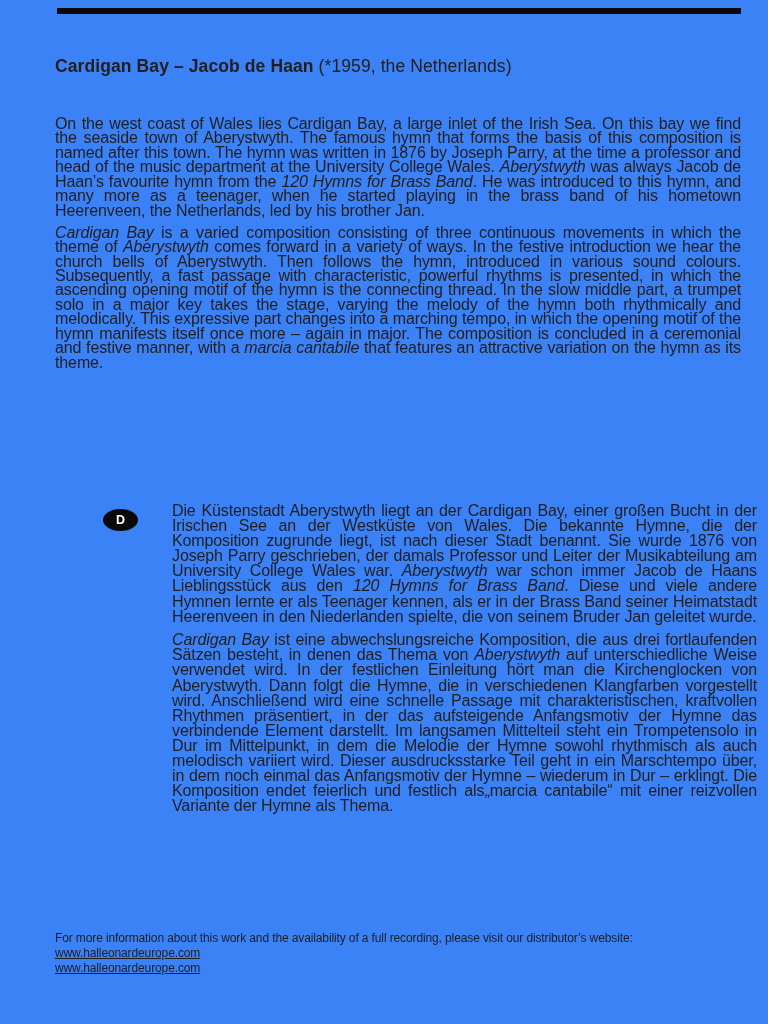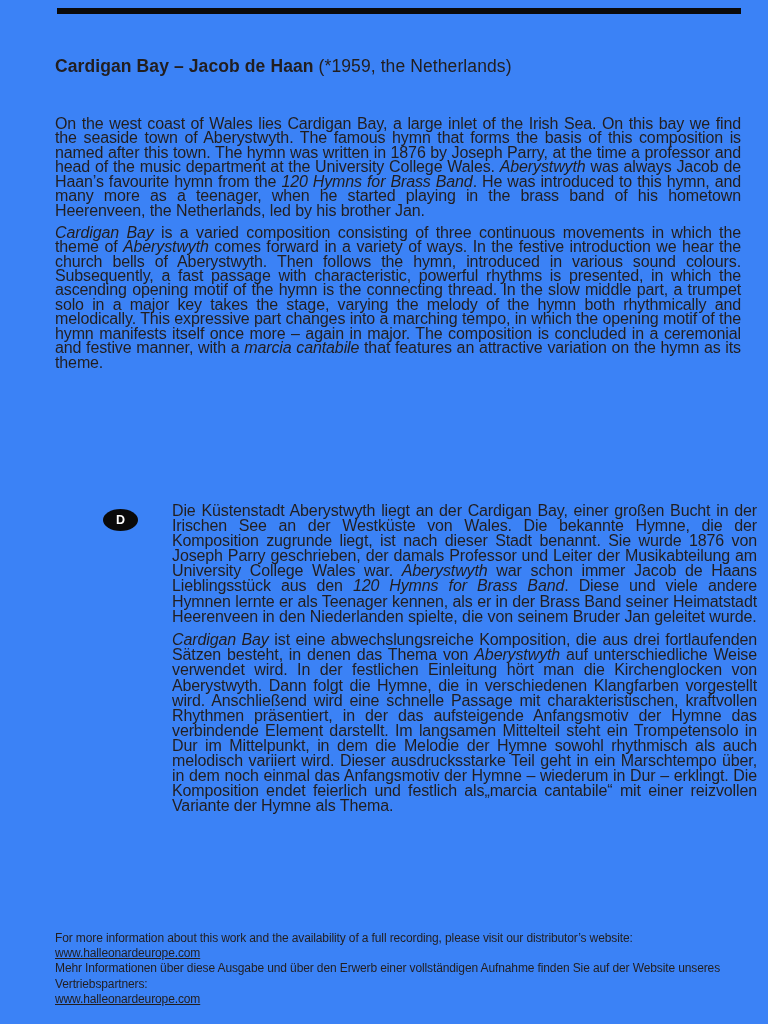--- a/index.html
+++ b/index.html
@@ -107,17 +107,16 @@
     <span>D</span>
   </div>
 
   <div class="de-block body-text">
     <p><span>Die Küstenstadt Aberystwyth liegt an der Cardigan Bay, einer großen Bucht in der Irischen See an der Westküste von Wales. Die bekannte Hymne, die der Komposition zugrunde liegt, ist nach dieser Stadt benannt. Sie wurde 1876 von Joseph Parry geschrieben, der damals Professor und Leiter der Musikabteilung am University College Wales war. </span><em>Aberystwyth</em><span> war schon immer Jacob de Haans Lieblingsstück aus den </span><em>120 Hymns for Brass Band</em><span>. Diese und viele andere Hymnen lernte er als Teenager kennen, als er in der Brass Band seiner Heimatstadt Heerenveen in den Niederlanden spielte, die von seinem Bruder Jan geleitet wurde.</span></p>
     <p><em>Cardigan Bay</em><span> ist eine abwechslungsreiche Komposition, die aus drei fortlaufenden Sätzen besteht, in denen das Thema von </span><em>Aberystwyth</em><span> auf unterschiedliche Weise verwendet wird. In der festlichen Einleitung hört man die Kirchenglocken von Aberystwyth. Dann folgt die Hymne, die in verschiedenen Klangfarben vorgestellt wird. Anschließend wird eine schnelle Passage mit charakteristischen, kraftvollen Rhythmen präsentiert, in der das aufsteigende Anfangsmotiv der Hymne das verbindende Element darstellt. Im langsamen Mittelteil steht ein Trompetensolo in Dur im Mittelpunkt, in dem die Melodie der Hymne sowohl rhythmisch als auch melodisch variiert wird. Dieser ausdrucksstarke Teil geht in ein Marschtempo über, in dem noch einmal das Anfangsmotiv der Hymne – wiederum in Dur – erklingt. Die Komposition endet feierlich und festlich als„marcia cantabile“ mit einer reizvollen Variante der Hymne als Thema.</span></p>
   </div>
 
   <div class="footer">
     <p><span>For more information about this work and the availability of a full recording, please visit our distributor’s website: </span><a class="link">www.halleonardeurope.com</a></p>
-    <p><span>Mehr Informationen über diese Ausgabe und über den Erwerb einer vollständigen Aufnahme finden Sie auf der Website unseres Vertriebspartners:</span></p>
     <p><a class="link">www.halleonardeurope.com</a></p>
   </div>
 
 </div>
 
 </body></html>

